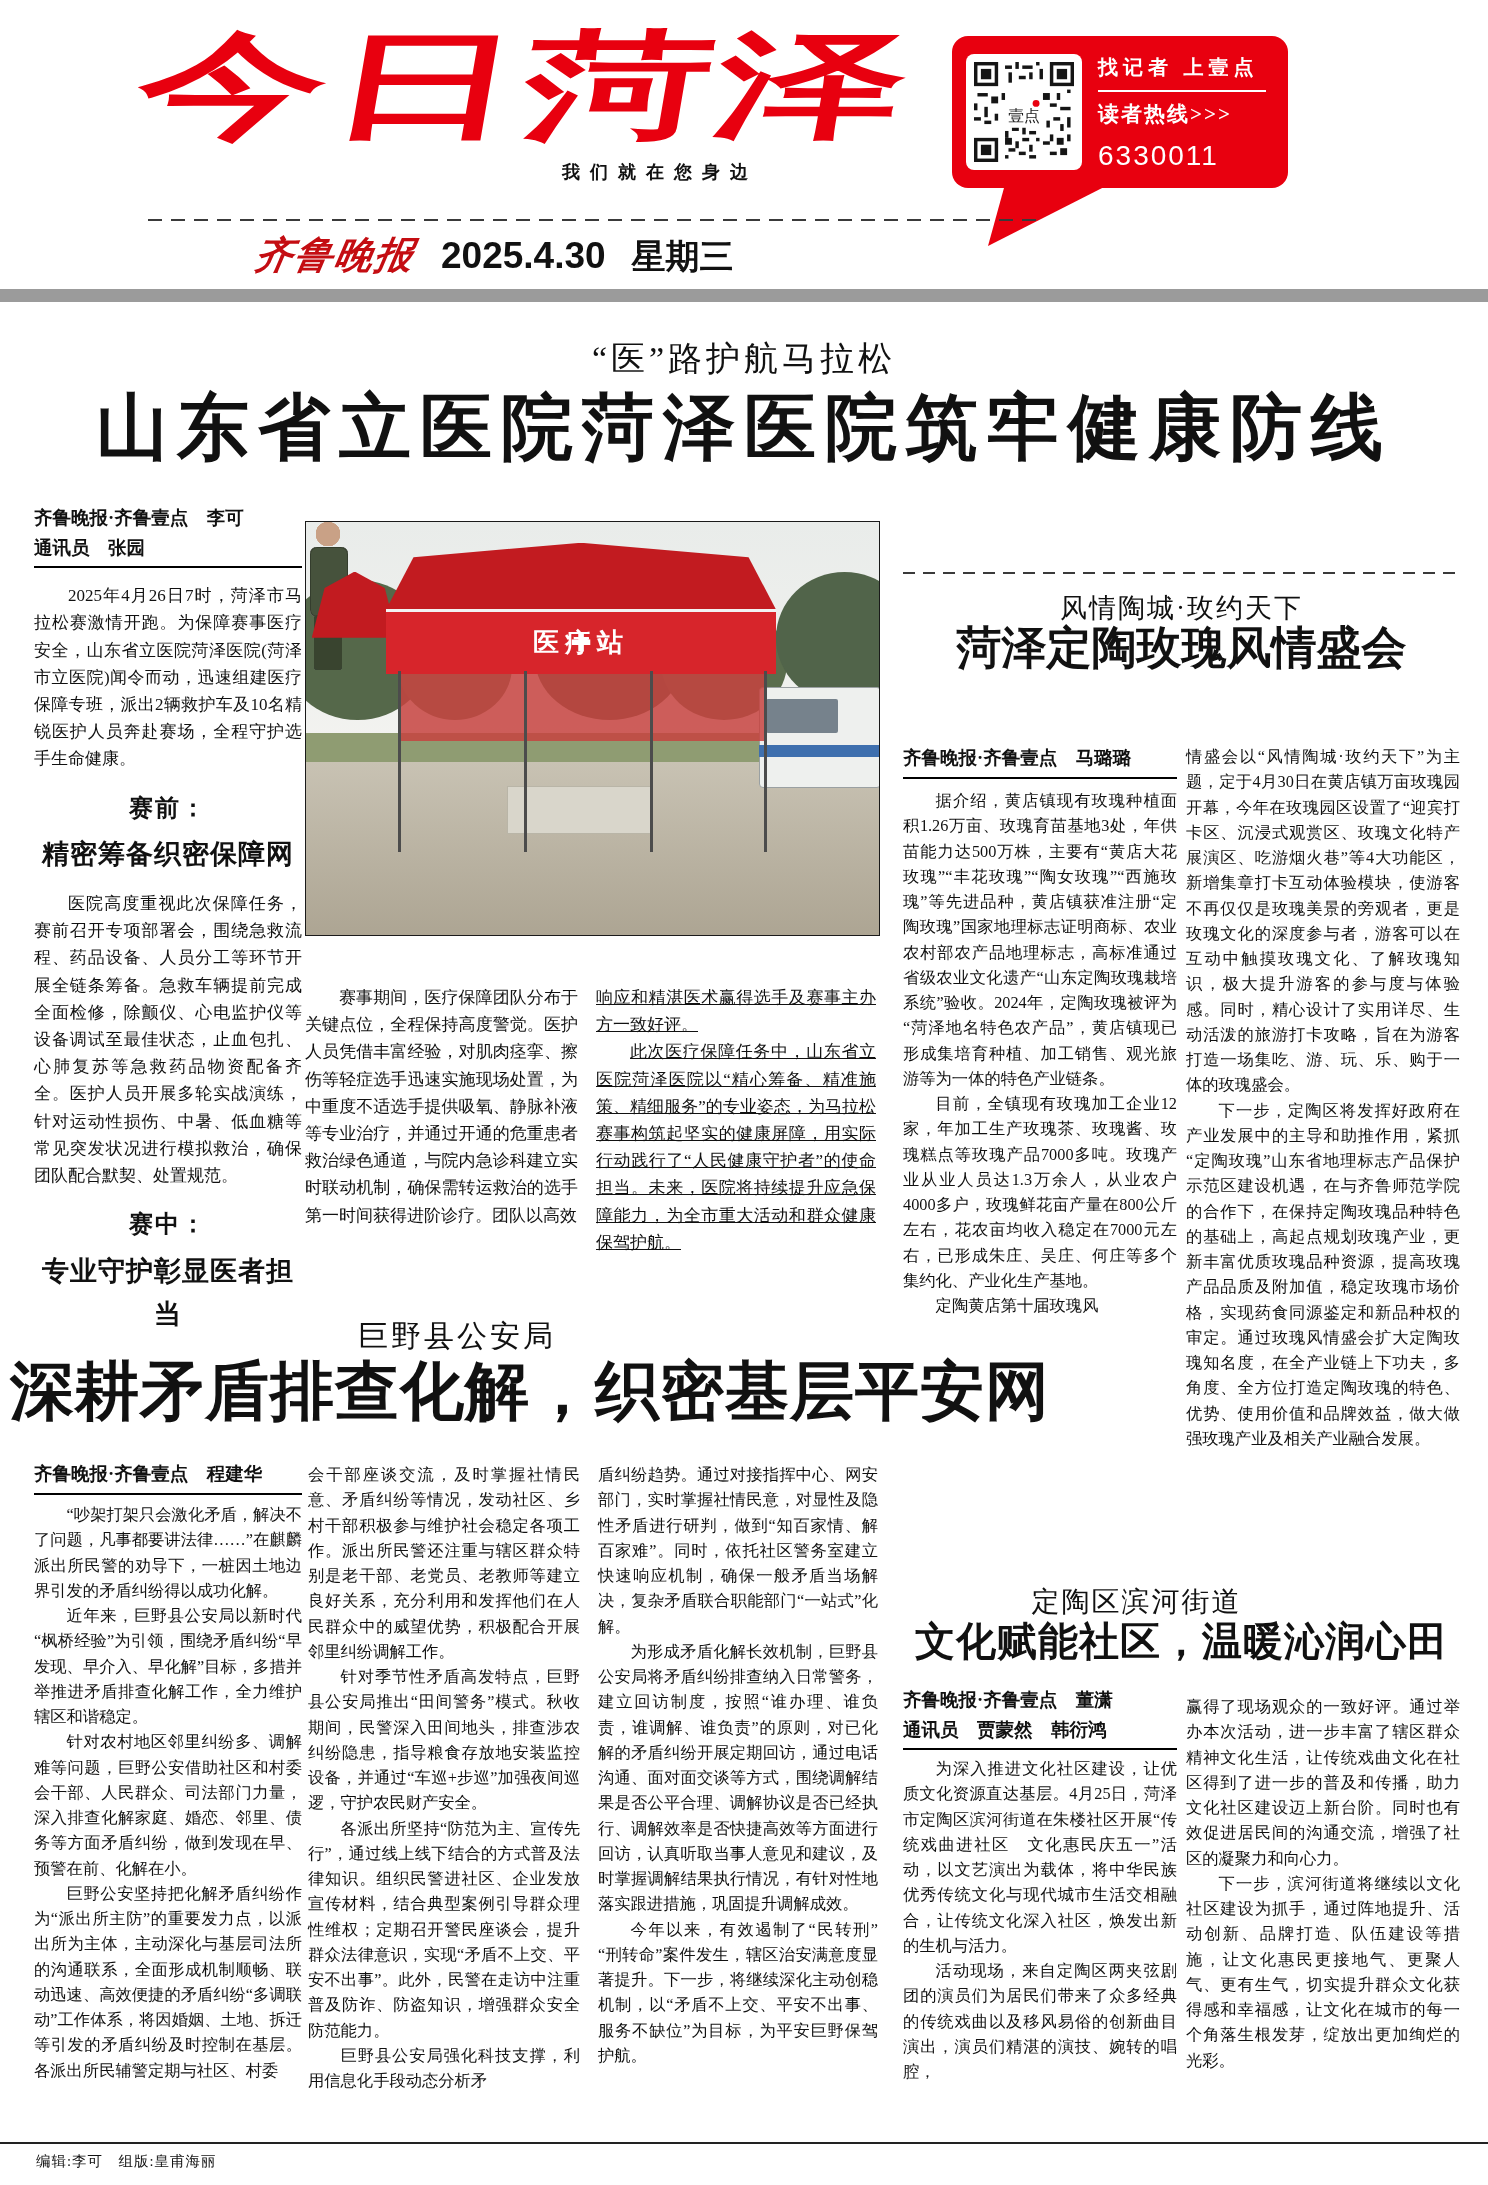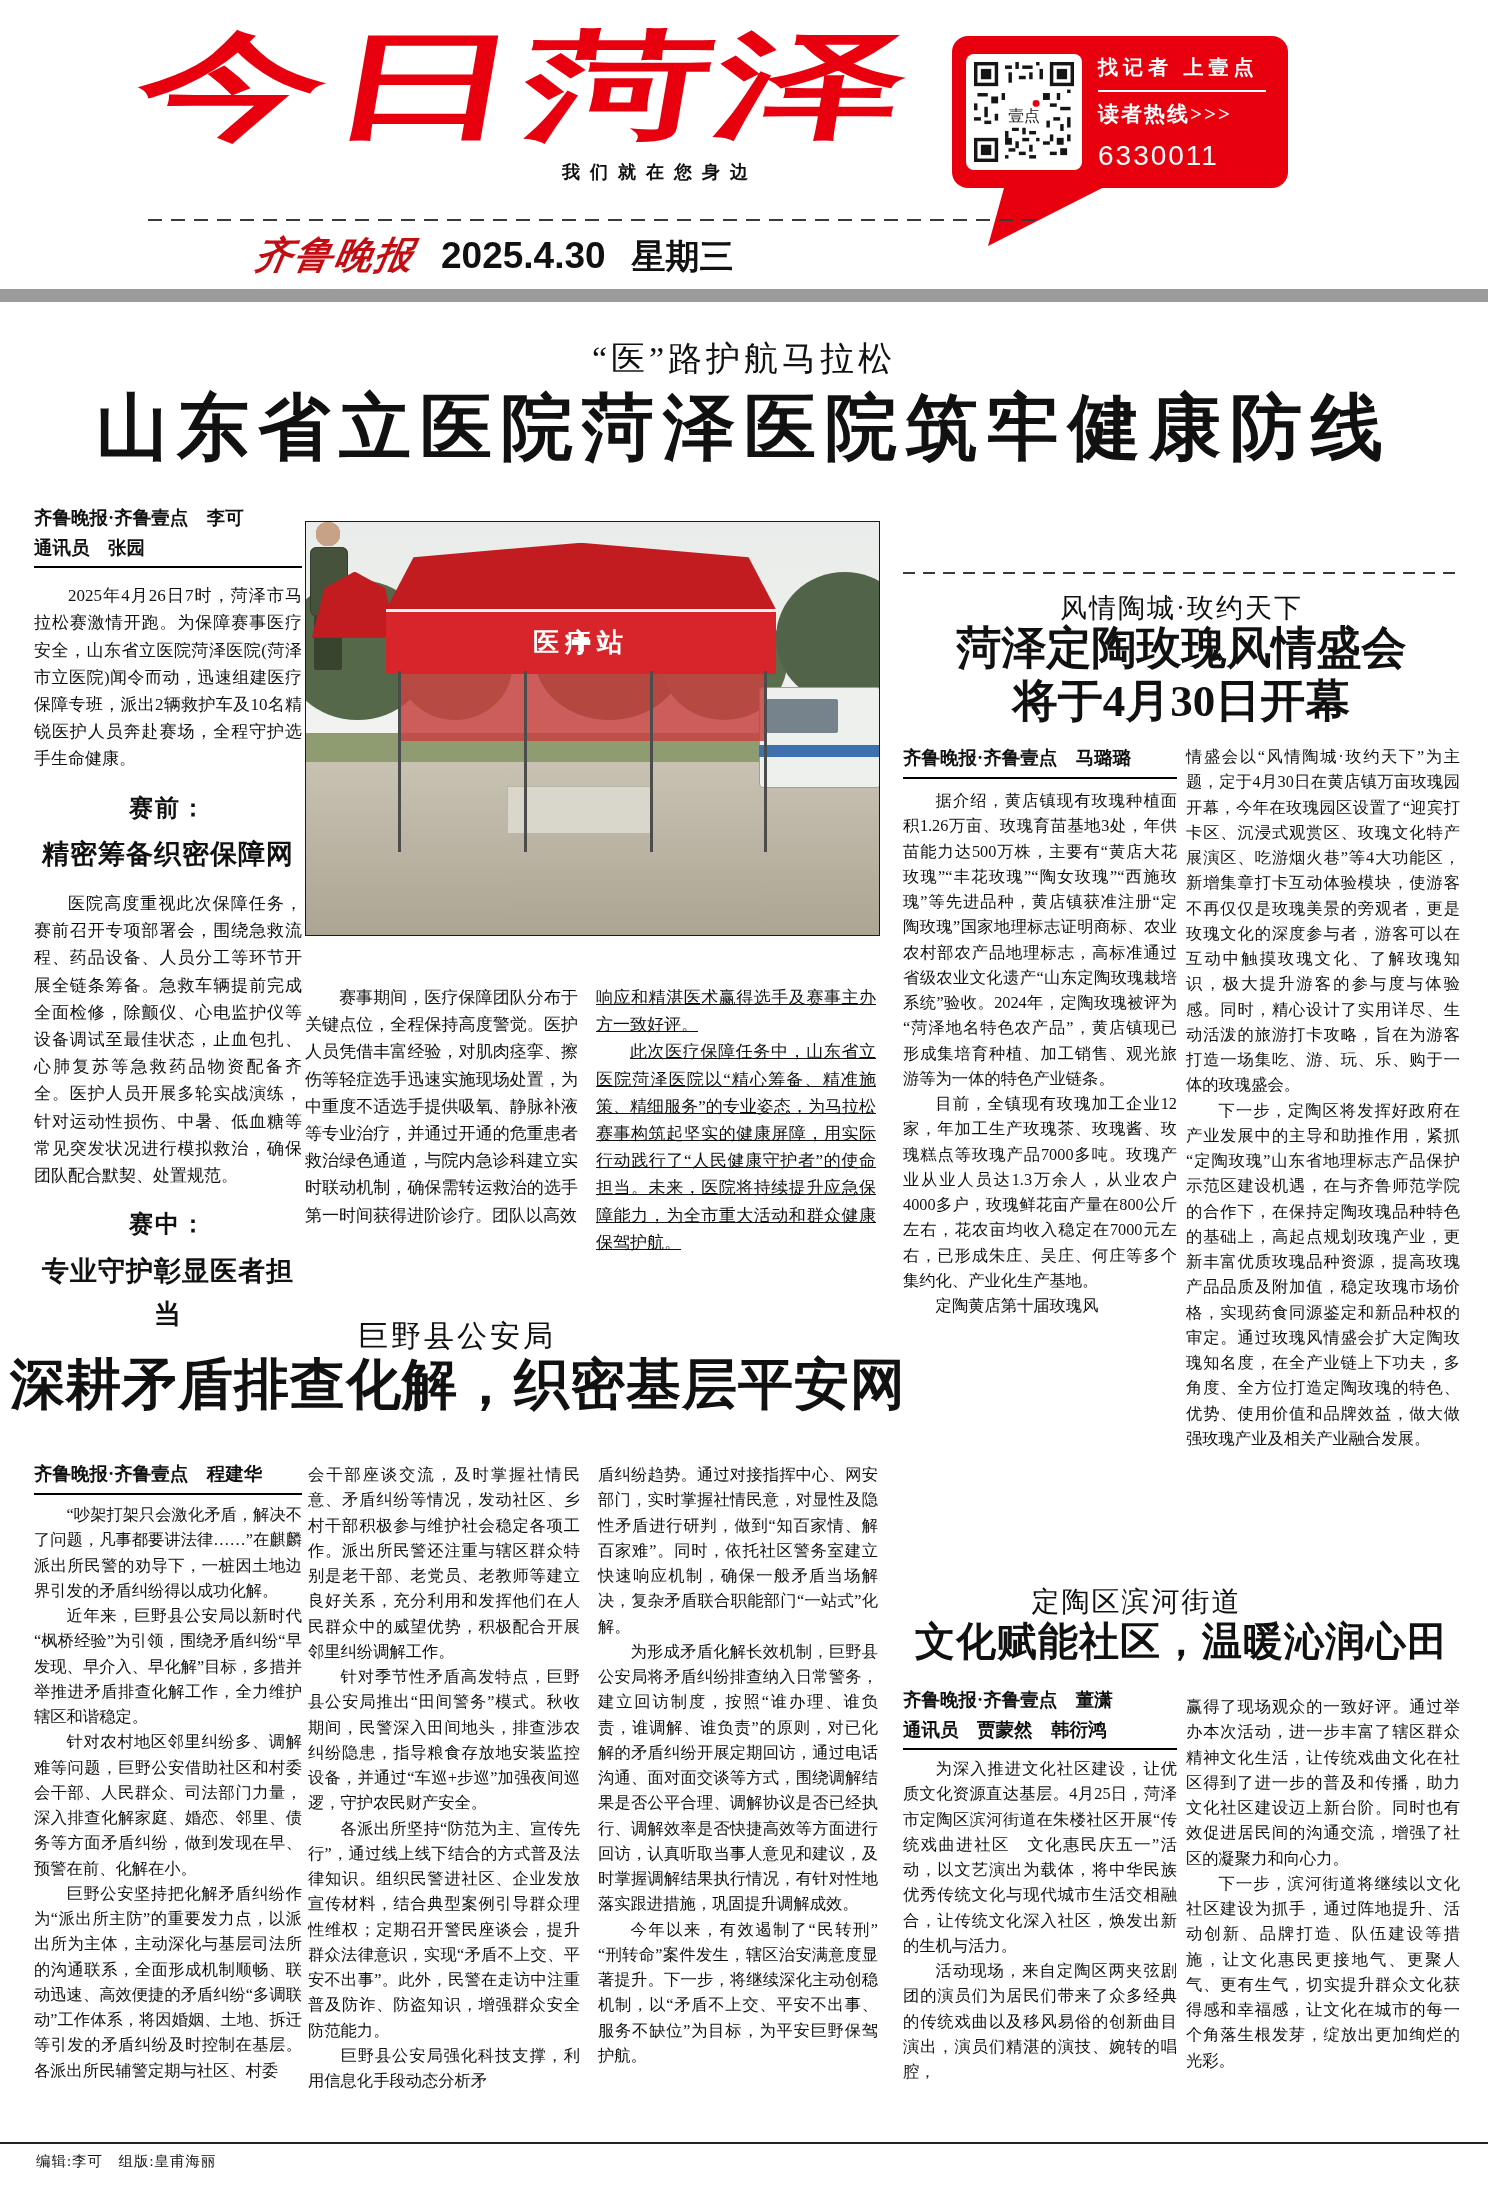--- a/index.html
+++ b/index.html
@@ -34,21 +34,21 @@
   .date-num{font-size:37px;font-weight:700;font-family:"Liberation Sans","DejaVu Sans",sans-serif;}
   .weekday{font-size:34px;font-weight:700;}
   .gray-bar{left:0;top:289px;width:1488px;height:13px;background:#9b9b9b;}
 
   
   .kicker{text-align:center;white-space:nowrap;}
   .k1{left:0;top:336px;width:1488px;font-size:34px;letter-spacing:4px;}
   .h1-main{left:0;top:380px;width:1488px;text-align:center;font-size:72px;font-weight:900;
       letter-spacing:9px;white-space:nowrap;}
   .k-police{left:34px;top:1316px;width:846px;font-size:30px;letter-spacing:3px;}
-  .h-police{left:10px;top:1348px;width:880px;text-align:left;font-size:55px;font-weight:900;
+  .h-police{left:10px;top:1348px;width:880px;text-align:left;font-size:64px;font-weight:900;
       letter-spacing:1px;white-space:nowrap;}
   .k-rose{left:903px;top:590px;width:557px;font-size:27px;letter-spacing:2px;}
   .h-rose{left:903px;top:622px;width:557px;text-align:center;font-size:45px;font-weight:900;
       line-height:1.18;}
   .k-culture{left:858px;top:1583px;width:557px;font-size:28px;letter-spacing:2px;}
   .h-culture{left:903px;top:1614px;width:557px;text-align:center;font-size:40px;font-weight:900;
       letter-spacing:1px;white-space:nowrap;}
   .rose-dash{left:903px;top:572px;width:557px;height:2px;
       background:repeating-linear-gradient(90deg,#3a3a3a 0 12px,transparent 12px 20px);}
 
@@ -287,21 +287,20 @@
     </div>
   <div class="abs col a1 c-a1-3">
       <p class="para cont">响应和精湛医术赢得选手及赛事主办方一致好评。</p>
       <p class="para">此次医疗保障任务中，山东省立医院菏泽医院以“精心筹备、精准施策、精细服务”的专业姿态，为马拉松赛事构筑起坚实的健康屏障，用实际行动践行了“人民健康守护者”的使命担当。未来，医院将持续提升应急保障能力，为全市重大活动和群众健康保驾护航。</p>
     </div>
 
   <div class="abs rose-dash"></div>
   <div class="abs kicker k-rose">风情陶城·玫约天下</div>
   <div class="abs h-rose">
     <div>菏泽定陶玫瑰风情盛会</div>
-    <div>将于4月30日开幕</div>
   </div>
   <div class="abs c-rose-by byline">
     <span class="rule">齐鲁晚报·齐鲁壹点　马璐璐</span>
   </div>
   <div class="abs col small-col c-rose-1">
       <p class="para">据介绍，黄店镇现有玫瑰种植面积1.26万亩、玫瑰育苗基地3处，年供苗能力达500万株，主要有“黄店大花玫瑰”“丰花玫瑰”“陶女玫瑰”“西施玫瑰”等先进品种，黄店镇获准注册“定陶玫瑰”国家地理标志证明商标、农业农村部农产品地理标志，高标准通过省级农业文化遗产“山东定陶玫瑰栽培系统”验收。2024年，定陶玫瑰被评为“菏泽地名特色农产品”，黄店镇现已形成集培育种植、加工销售、观光旅游等为一体的特色产业链条。</p>
       <p class="para">目前，全镇现有玫瑰加工企业12家，年加工生产玫瑰茶、玫瑰酱、玫瑰糕点等玫瑰产品7000多吨。玫瑰产业从业人员达1.3万余人，从业农户4000多户，玫瑰鲜花亩产量在800公斤左右，花农亩均收入稳定在7000元左右，已形成朱庄、吴庄、何庄等多个集约化、产业化生产基地。</p>
       <p class="para">定陶黄店第十届玫瑰风</p>
     </div>
   <div class="abs col small-col c-rose-2">

